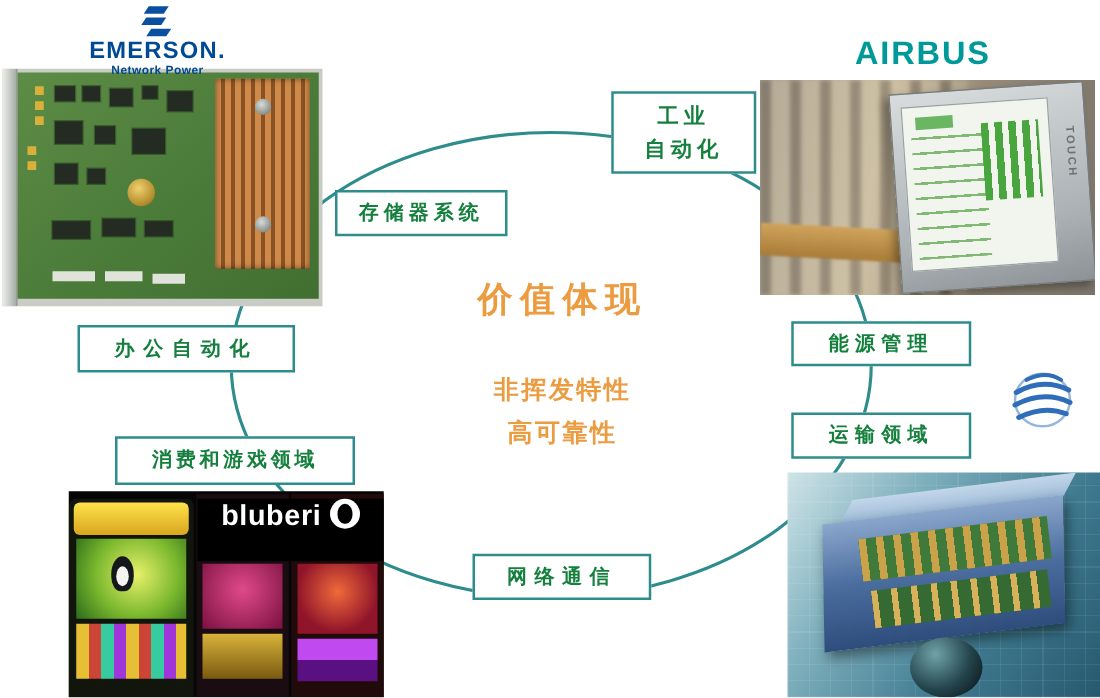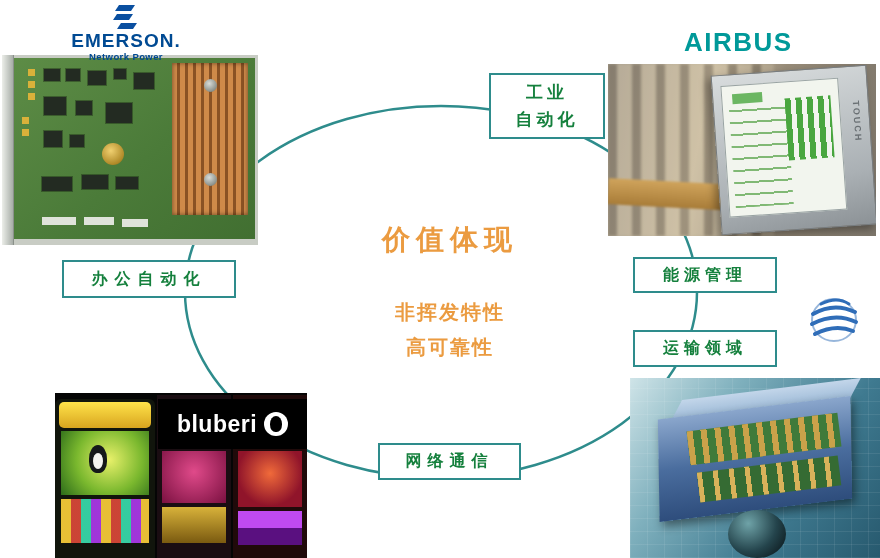--- a/index.html
+++ b/index.html
@@ -89,21 +89,21 @@
   #m2 { left:102px; top:2px; width:74px; height:163px; background:#1a0d12; }
   #m2 .scr { position:absolute; left:5px; top:56px; width:64px; height:52px;
      background:radial-gradient(circle at 50% 40%, #e04a8a, #7a1040); }
   #m2 .reel { position:absolute; left:5px; top:112px; width:64px; height:36px; background:linear-gradient(#d8b23a,#7a5a10); }
   #m3 { left:178px; top:2px; width:74px; height:163px; background:#200a0a; }
   #m3 .scr { position:absolute; left:5px; top:56px; width:64px; height:56px;
      background:radial-gradient(circle at 50% 40%, #f06a3a, #90142a 70%); }
   #m3 .reel { position:absolute; left:5px; top:116px; width:64px; height:34px;
      background:linear-gradient(#c04af0 0 50%, #5a1080 50% 100%); }
   #bluberi { position:absolute; left:103px; top:6px; width:149px; height:50px; background:#000;
-     display:flex; align-items:center; justify-content:center; gap:7px; z-index:2; }
+     display:flex; justify-content:center; gap:7px; z-index:2; }
   #bluberi .txt { color:#fff; font-size:23px; font-weight:bold; letter-spacing:.5px; }
   #bluberi .icn { width:24px; height:24px; border-radius:50%; background:#fff; position:relative; }
   #bluberi .icn::after { content:""; position:absolute; left:6px; top:4px; width:12px; height:16px;
      background:#000; border-radius:50% 50% 45% 45%; }
 
   
   #equip { position:absolute; left:630px; top:378px; width:250px; height:180px; z-index:3; overflow:hidden;
      background:linear-gradient(125deg,#cfe4e8,#7fb0bd 30%,#3f7a90 65%,#27596e); }
   #equip .traces { position:absolute; inset:0;
      background:repeating-linear-gradient(0deg,rgba(255,255,255,.08) 0 1px,transparent 1px 13px),
@@ -132,28 +132,34 @@
   <div id="center-title">价值体现</div>
   <div id="center-lines">
     <div>非挥发特性</div>
     <div>高可靠性</div>
   </div>
 
   <div class="node" id="node-industrial">
     <span>工业</span>
     <span>自动化</span>
   </div>
+  <div class="node" id="node-memory">
+    <span>存储器系统</span>
+  </div>
   <div class="node" id="node-energy">
     <span>能源管理</span>
   </div>
   <div class="node" id="node-transport">
     <span>运输领域</span>
   </div>
   <div class="node" id="node-office">
     <span>办公自动化</span>
+  </div>
+  <div class="node" id="node-gaming">
+    <span>消费和游戏领域</span>
   </div>
   <div class="node" id="node-network">
     <span>网络通信</span>
   </div>
 
   <div id="emerson">
     <svg class="mark" width="30" height="26" viewBox="0 0 30 26">
       <g fill="#0a4fa0">
         <path d="M8 1 L24 1 L20 7 L4 7 Z"></path>
         <path d="M6 10 L22 10 L18 16 L2 16 Z"></path>

